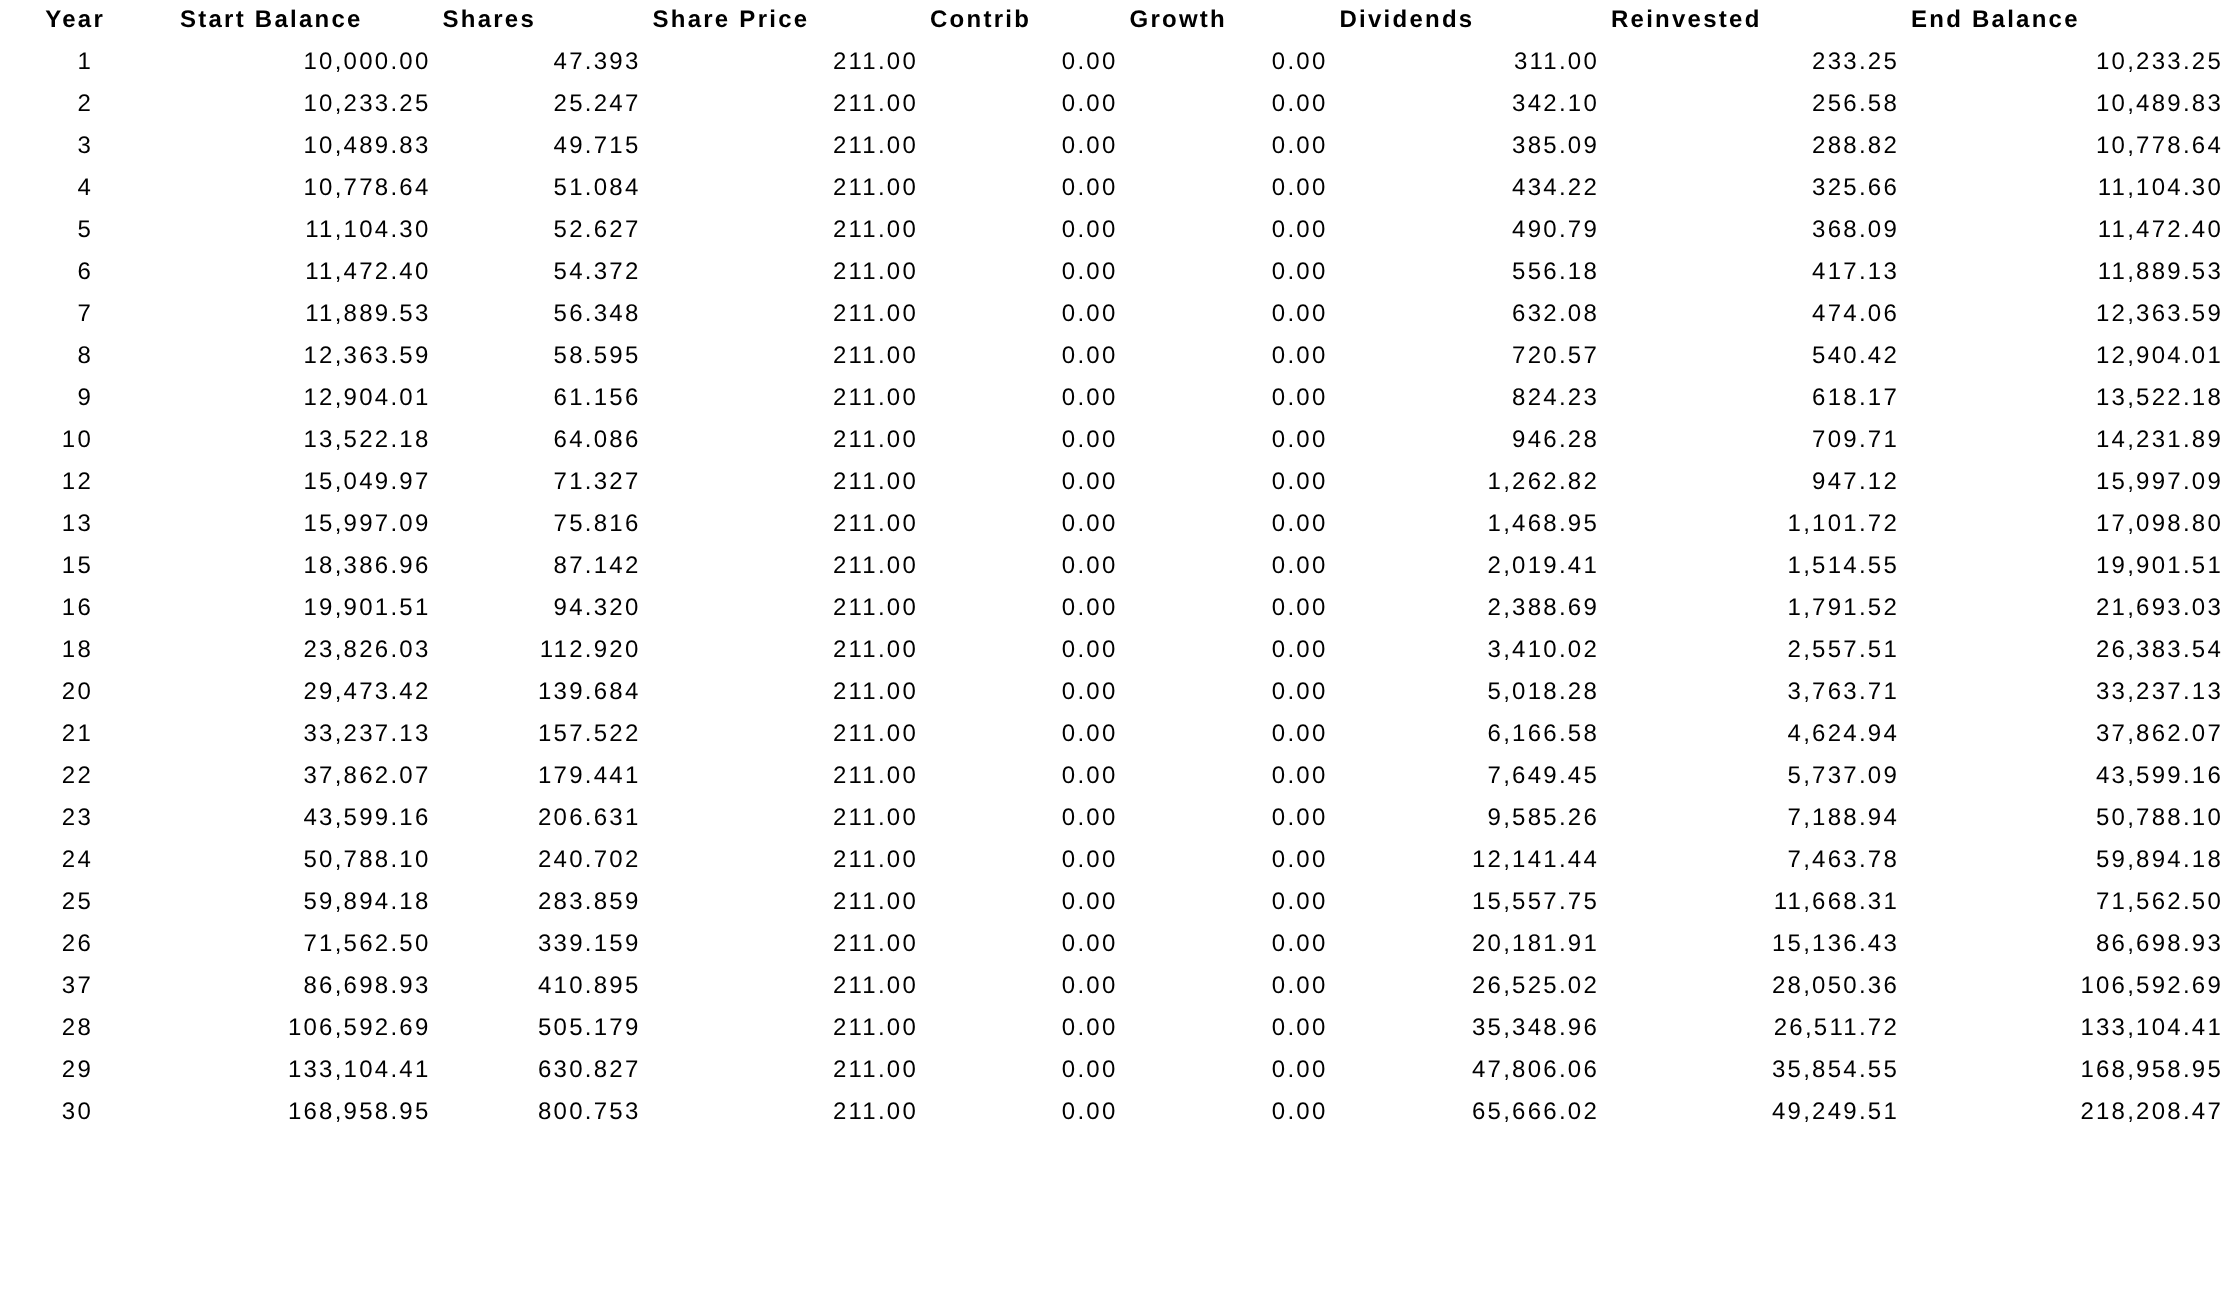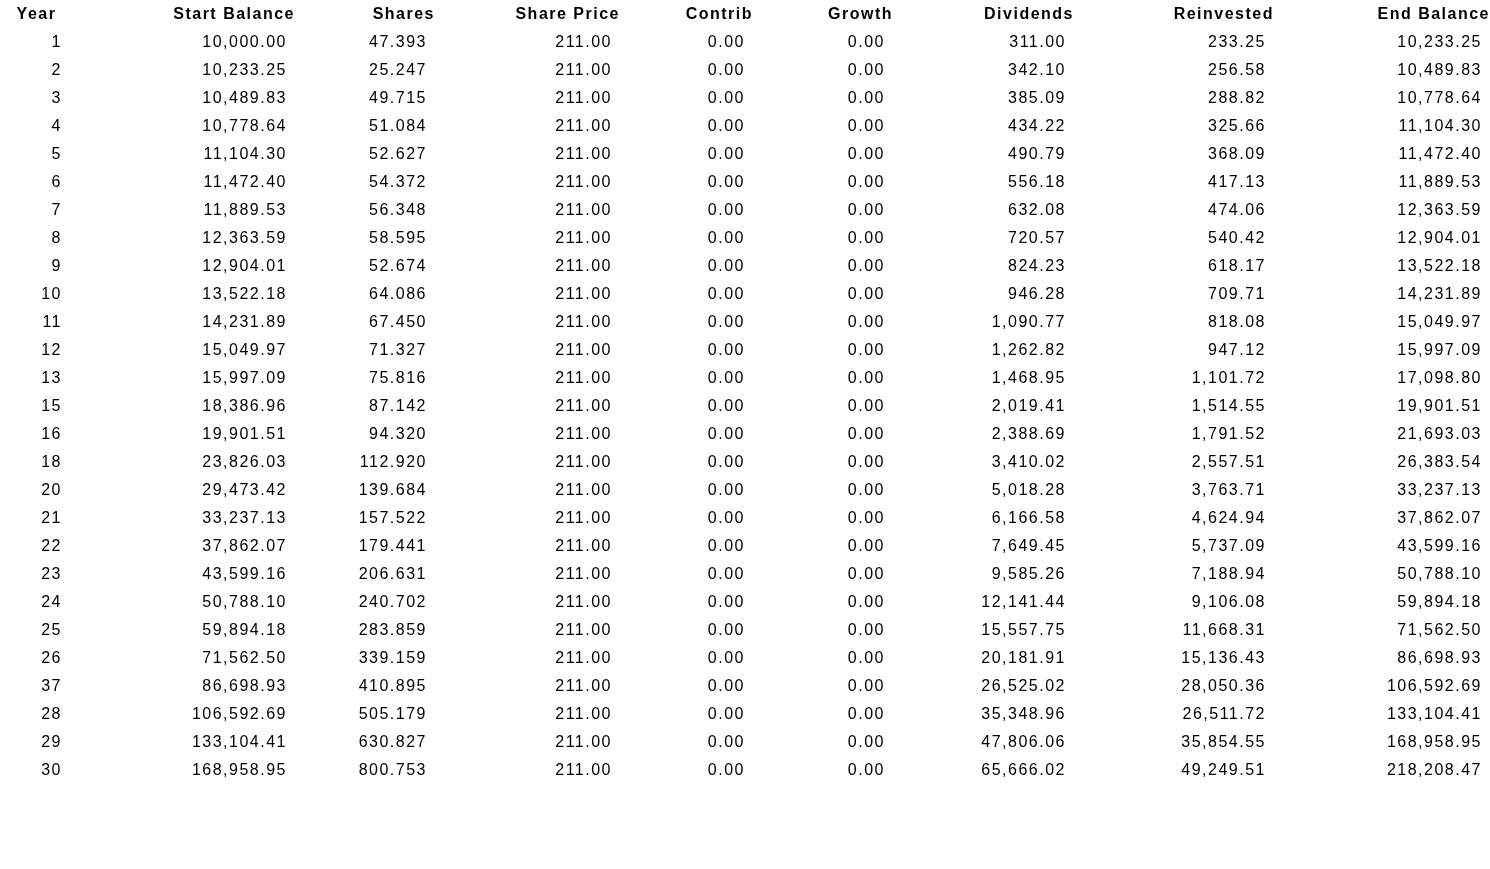--- a/index.html
+++ b/index.html
@@ -34,24 +34,24 @@
     height: 28px;
     line-height: 28px;
     padding: 0;
     white-space: nowrap;
     overflow: hidden;
     vertical-align: middle;
     letter-spacing: 1.5px;
   }
   th {
     font-weight: bold;
+    text-align: left;
+  }
+  th.th-year {
     text-align: right;
-  }
-  th.th-year {
-    text-align: center;
     padding-left: 3px;
   }
   th.th-start {
     
     padding-left: 50px;
   }
   td {
     text-align: right;
     padding-right: 8px;
   }
@@ -169,51 +169,40 @@
         <td>211.00</td>
         <td>0.00</td>
         <td>0.00</td>
         <td>720.57</td>
         <td>540.42</td>
         <td>12,904.01</td>
       </tr>
       <tr>
         <td>9</td>
         <td>12,904.01</td>
-        <td>52.674</td>
+        <td>61.156</td>
         <td>211.00</td>
         <td>0.00</td>
         <td>0.00</td>
         <td>824.23</td>
         <td>618.17</td>
         <td>13,522.18</td>
       </tr>
       <tr>
         <td>10</td>
         <td>13,522.18</td>
         <td>64.086</td>
         <td>211.00</td>
         <td>0.00</td>
         <td>0.00</td>
         <td>946.28</td>
         <td>709.71</td>
         <td>14,231.89</td>
       </tr>
       <tr>
-        <td>11</td>
-        <td>14,231.89</td>
-        <td>67.450</td>
-        <td>211.00</td>
-        <td>0.00</td>
-        <td>0.00</td>
-        <td>1,090.77</td>
-        <td>818.08</td>
-        <td>15,049.97</td>
-      </tr>
-      <tr>
         <td>12</td>
         <td>15,049.97</td>
         <td>71.327</td>
         <td>211.00</td>
         <td>0.00</td>
         <td>0.00</td>
         <td>1,262.82</td>
         <td>947.12</td>
         <td>15,997.09</td>
       </tr>
@@ -306,21 +295,21 @@
         <td>50,788.10</td>
       </tr>
       <tr>
         <td>24</td>
         <td>50,788.10</td>
         <td>240.702</td>
         <td>211.00</td>
         <td>0.00</td>
         <td>0.00</td>
         <td>12,141.44</td>
-        <td>9,106.08</td>
+        <td>7,463.78</td>
         <td>59,894.18</td>
       </tr>
       <tr>
         <td>25</td>
         <td>59,894.18</td>
         <td>283.859</td>
         <td>211.00</td>
         <td>0.00</td>
         <td>0.00</td>
         <td>15,557.75</td>

